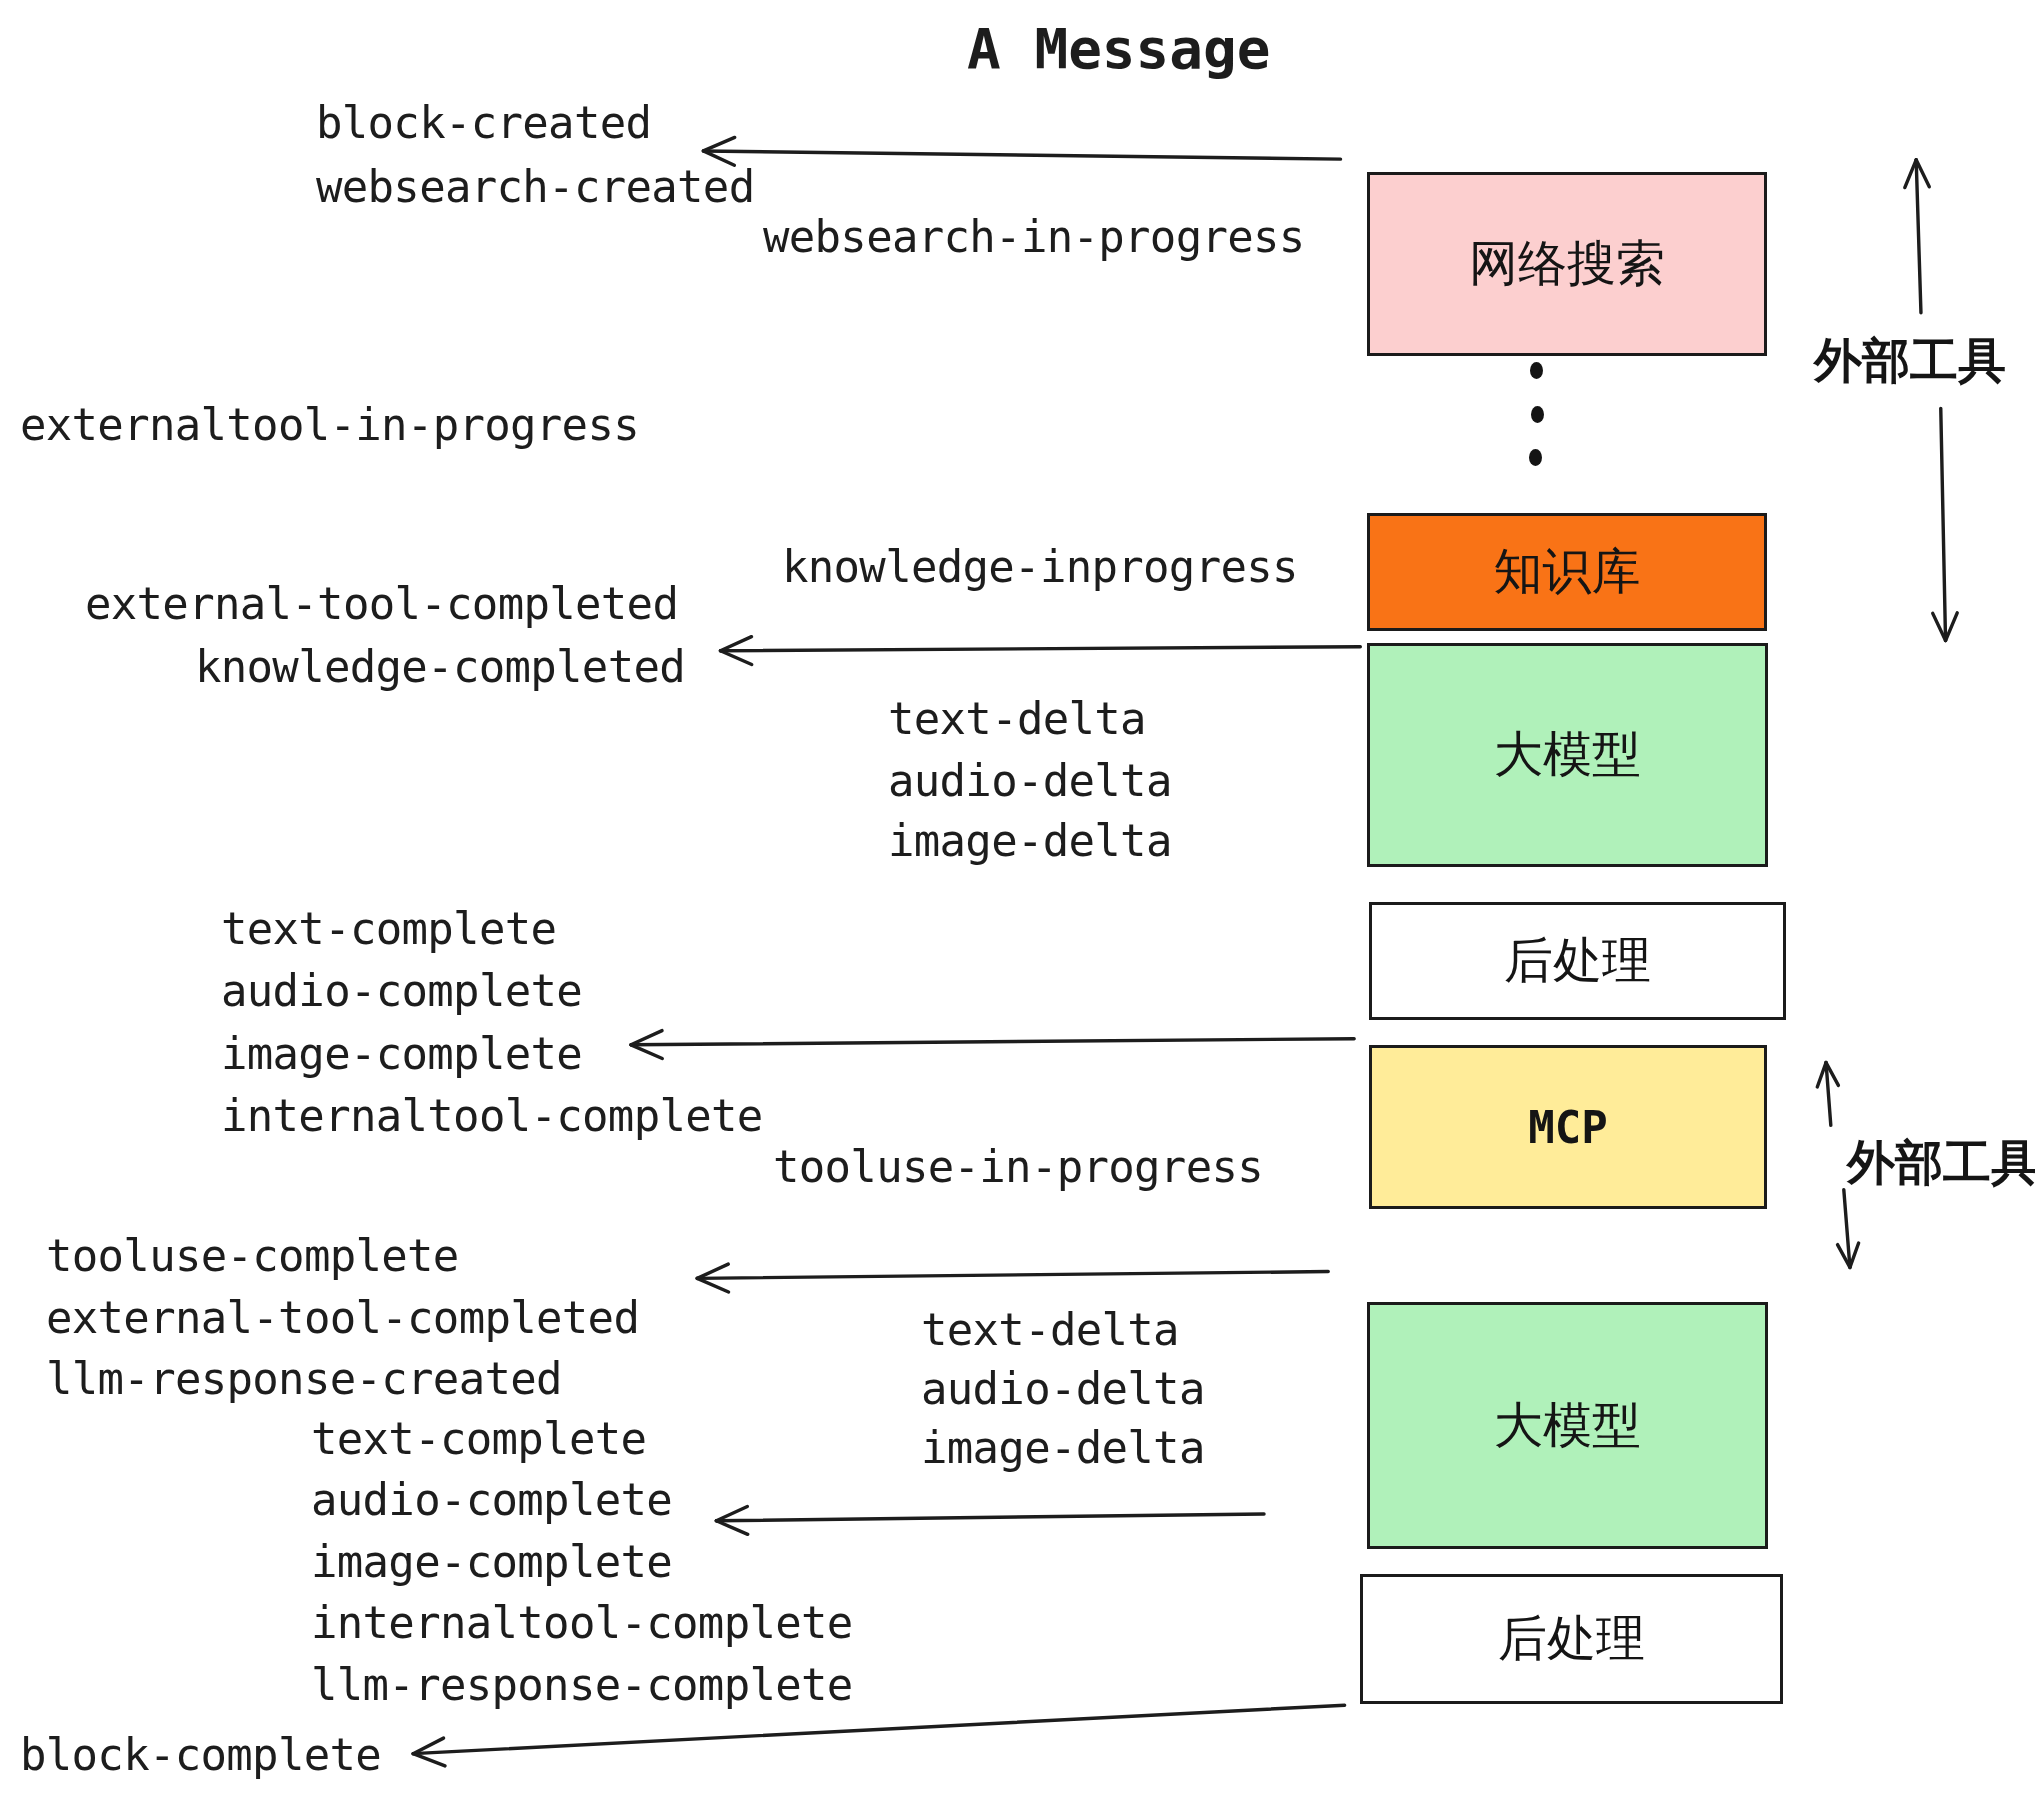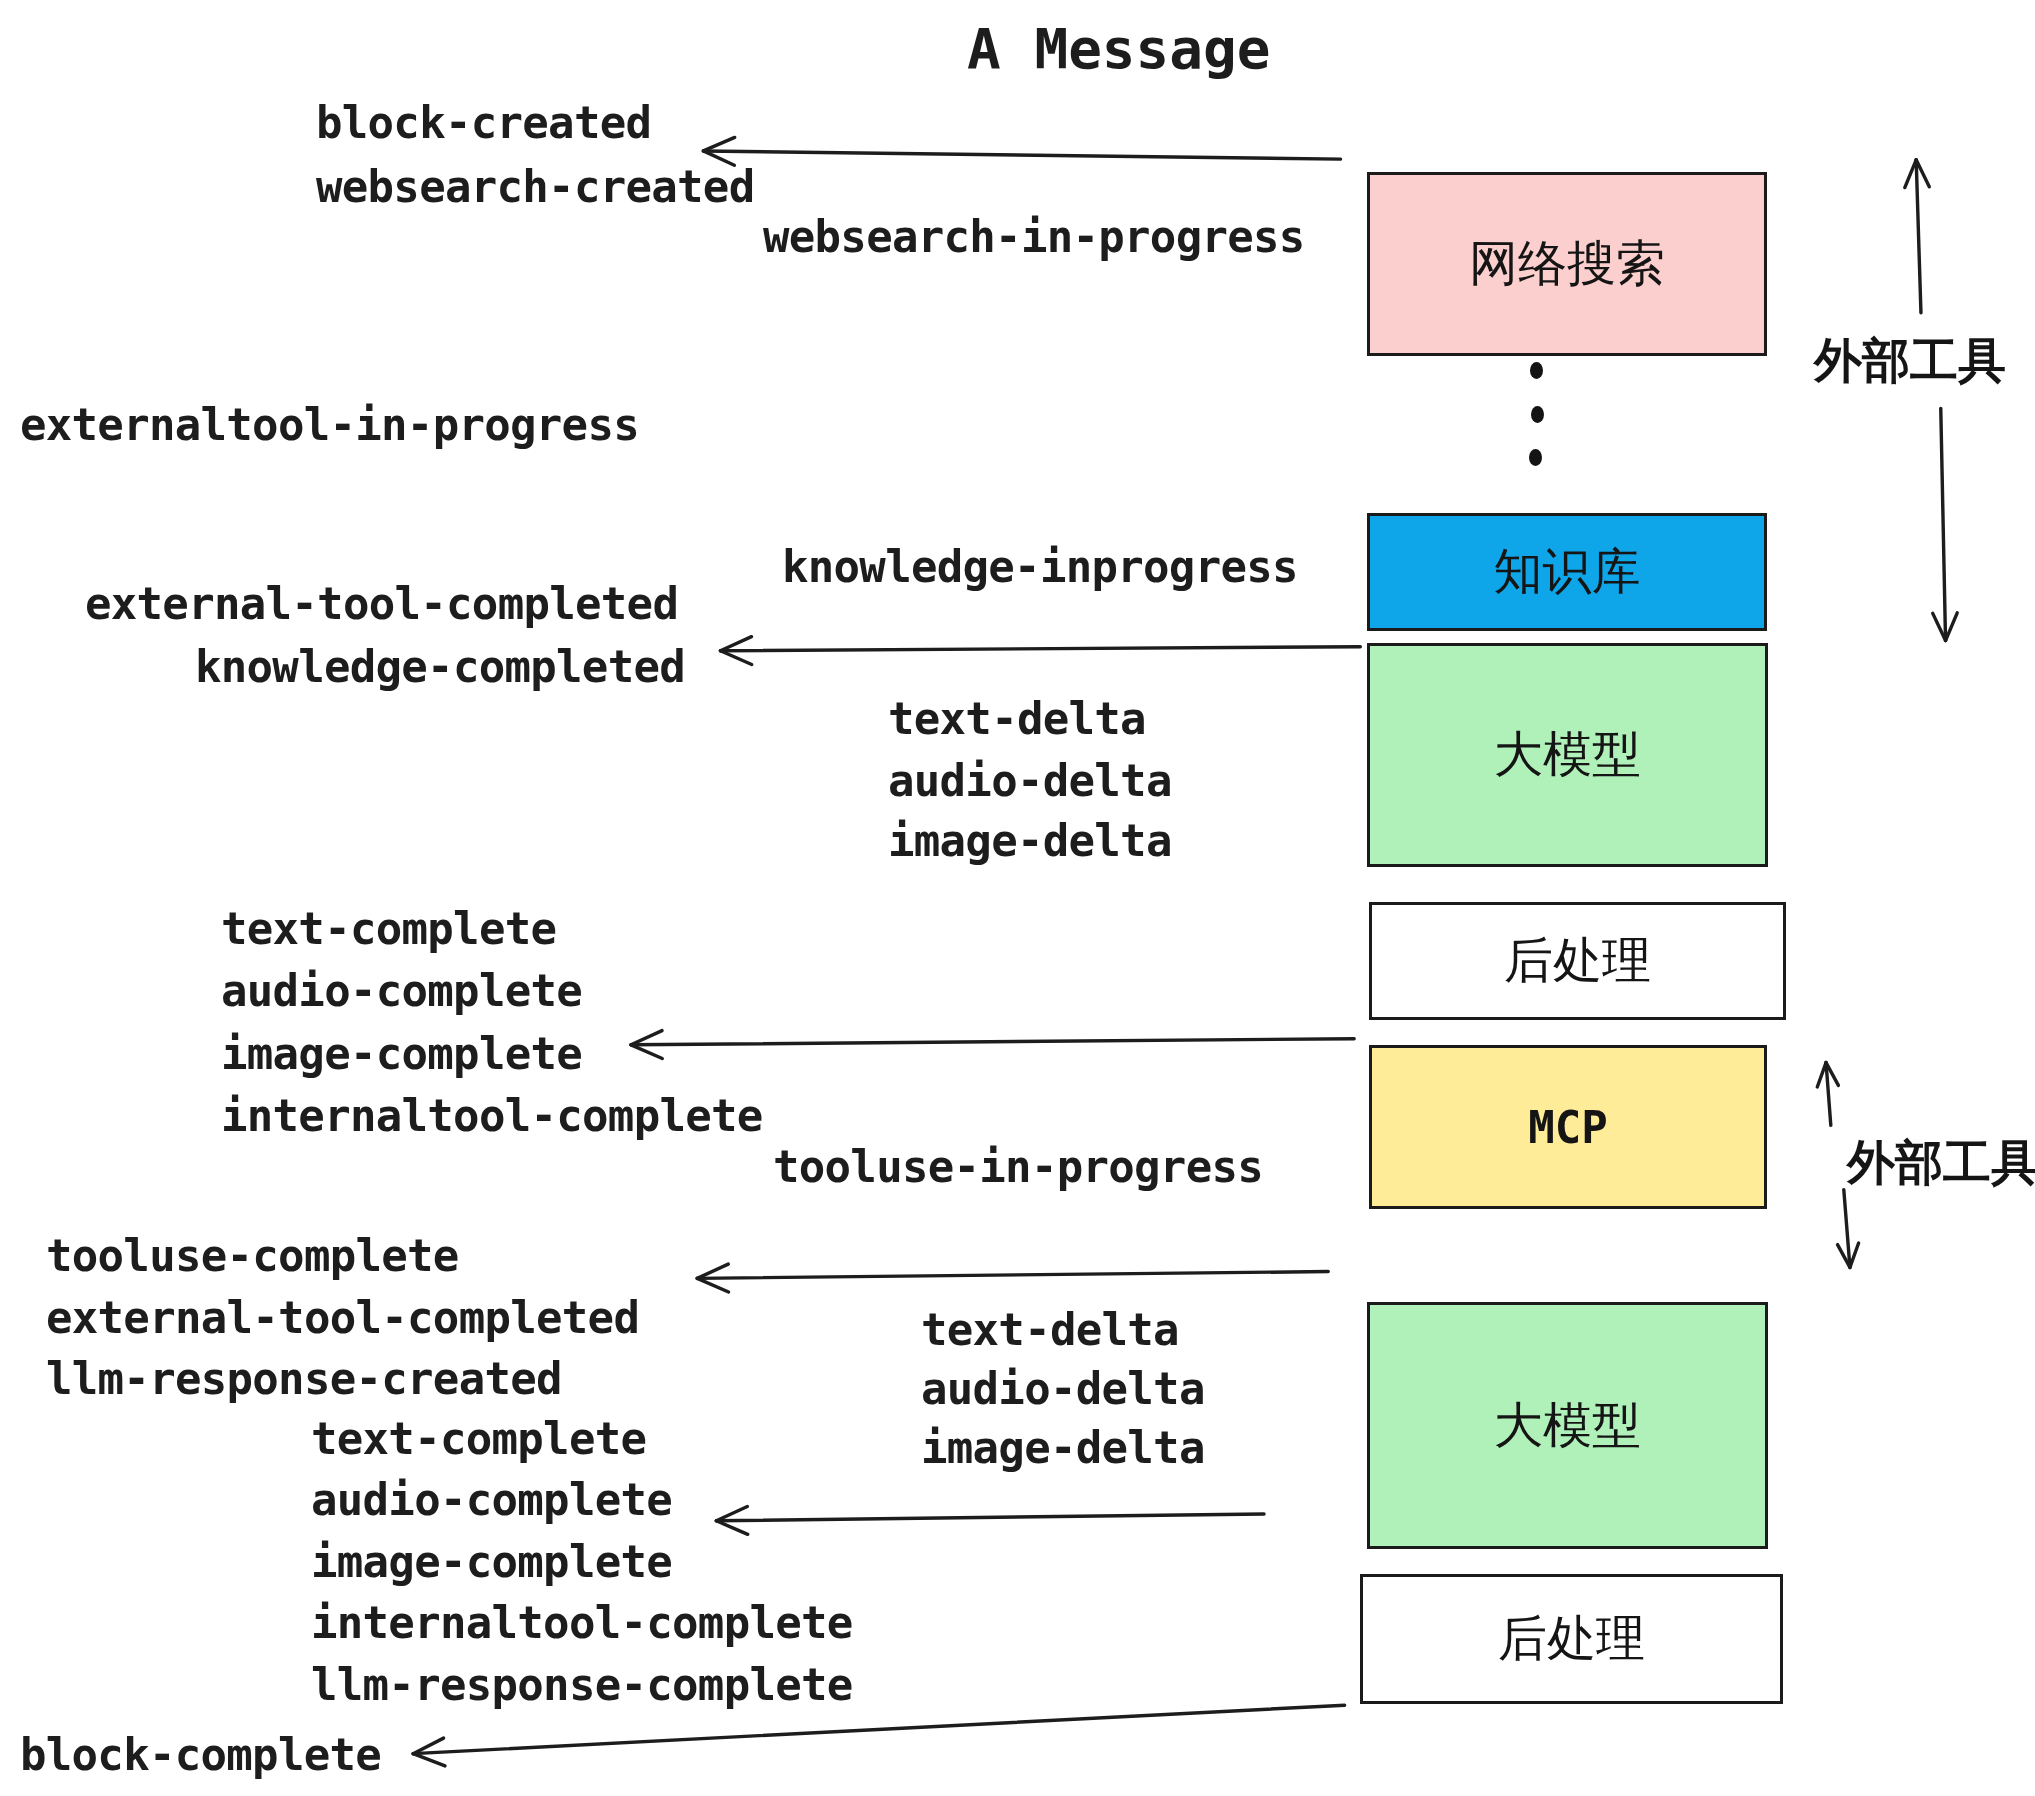--- a/index.html
+++ b/index.html
@@ -11,21 +11,21 @@
     font-family:"DejaVu Sans Mono", monospace;
   }
   .title{
     position:absolute;
     font-family:"DejaVu Sans Mono", monospace;
     font-size:56px;font-weight:700;
     color:#1d1d1d;white-space:nowrap;
   }
   .evt{
     position:absolute;
-    font-size:44px;font-weight:700;
+    font-size:44px;font-weight:400;
     letter-spacing:-0.7px;
     color:#1d1d1d;white-space:nowrap;
     line-height:1.05;
   }
   .box{
     position:absolute;
     box-sizing:border-box;
     border:3.4px solid #1b1b1b;
     display:flex;align-items:center;justify-content:center;
   }
@@ -104,21 +104,21 @@
       </g>
       <g>
         <line x1="2700" y1="1742" x2="2709" y2="1856" stroke="#1d1d1d" stroke-width="5" stroke-linecap="round"></line>
         <line x1="2709" y1="1856" x2="2721.716064326009" y2="1820.1907594599272" stroke="#1d1d1d" stroke-width="5" stroke-linecap="round"></line>
         <line x1="2709" y1="1856" x2="2690.8223956290713" y2="1822.6297333044222" stroke="#1d1d1d" stroke-width="5" stroke-linecap="round"></line>
       </g>
     </svg>
     <div class="box" style="left: 1367px; top: 172px; width: 400px; height: 184px; background: rgb(252, 207, 207);">
       <span class="lbl">网络搜索</span>
     </div>
-    <div class="box" style="left: 1367px; top: 513px; width: 400px; height: 118px; background: #0ea5e9;">
+    <div class="box" style="left: 1367px; top: 513px; width: 400px; height: 118px; background: #f97316;">
       <span class="lbl">知识库</span>
     </div>
     <div class="box" style="left: 1367px; top: 643px; width: 401px; height: 224px; background: rgb(176, 241, 186);">
       <span class="lbl">大模型</span>
     </div>
     <div class="box" style="left: 1369px; top: 902px; width: 417px; height: 118px; background: rgb(255, 255, 255);">
       <span class="lbl">后处理</span>
     </div>
     <div class="box" style="left: 1369px; top: 1045px; width: 398px; height: 164px; background: rgb(255, 236, 153);">
       <span class="lbl mono">MCP</span>

